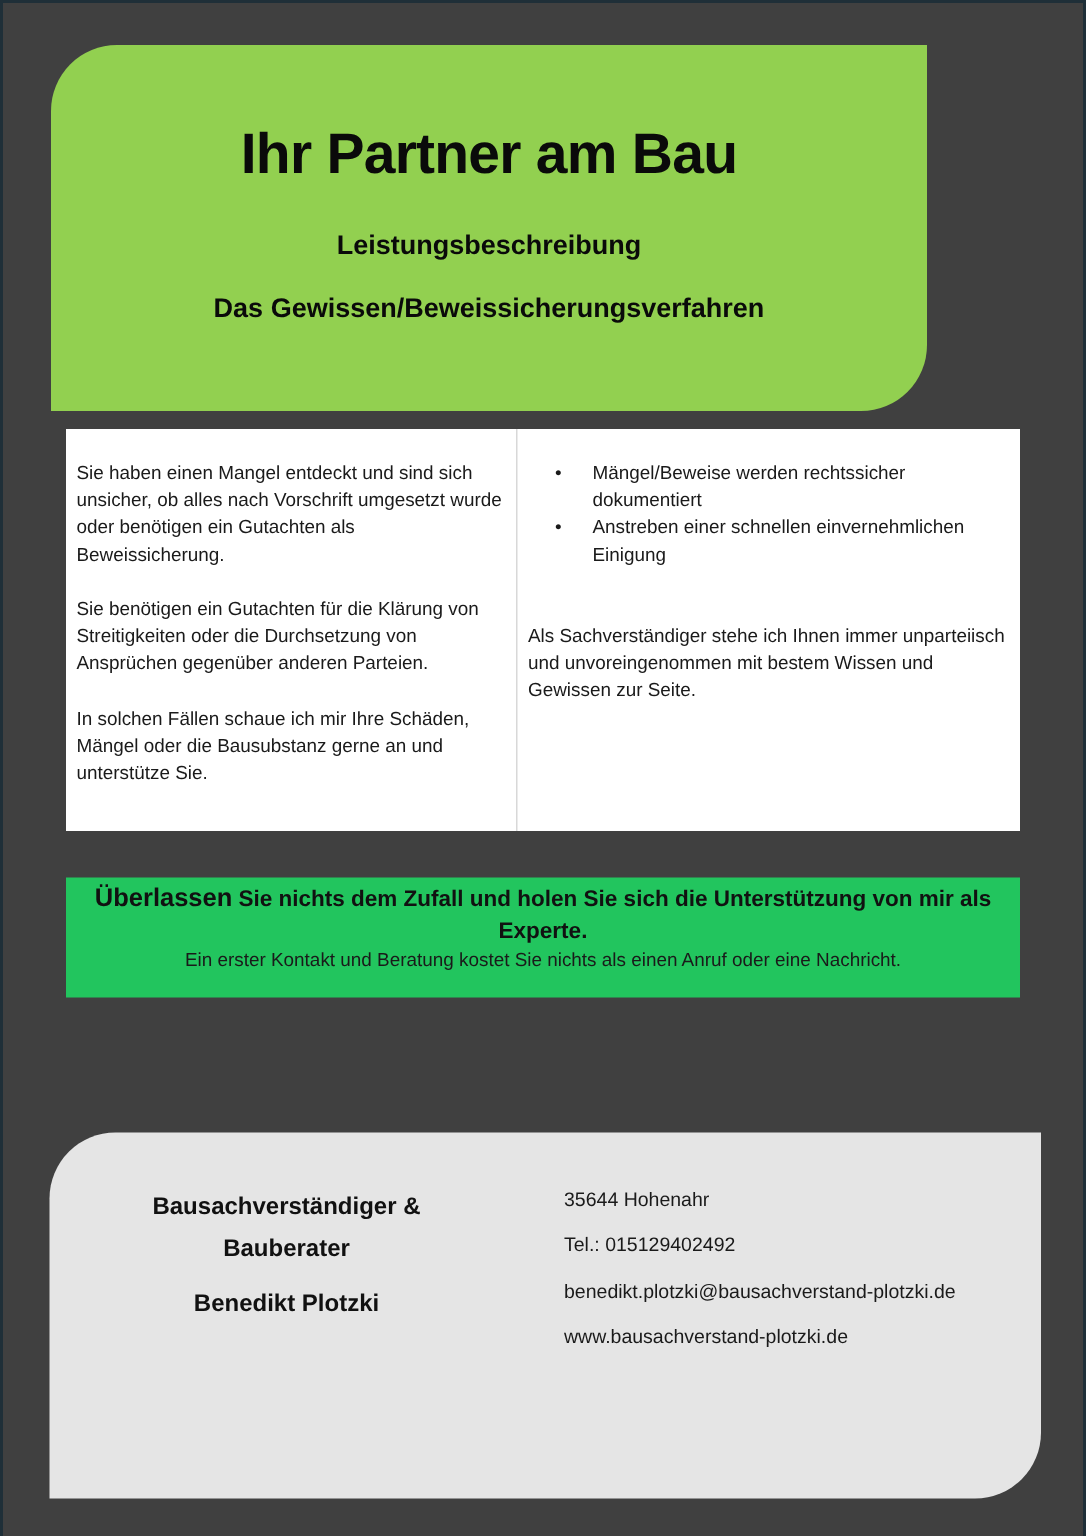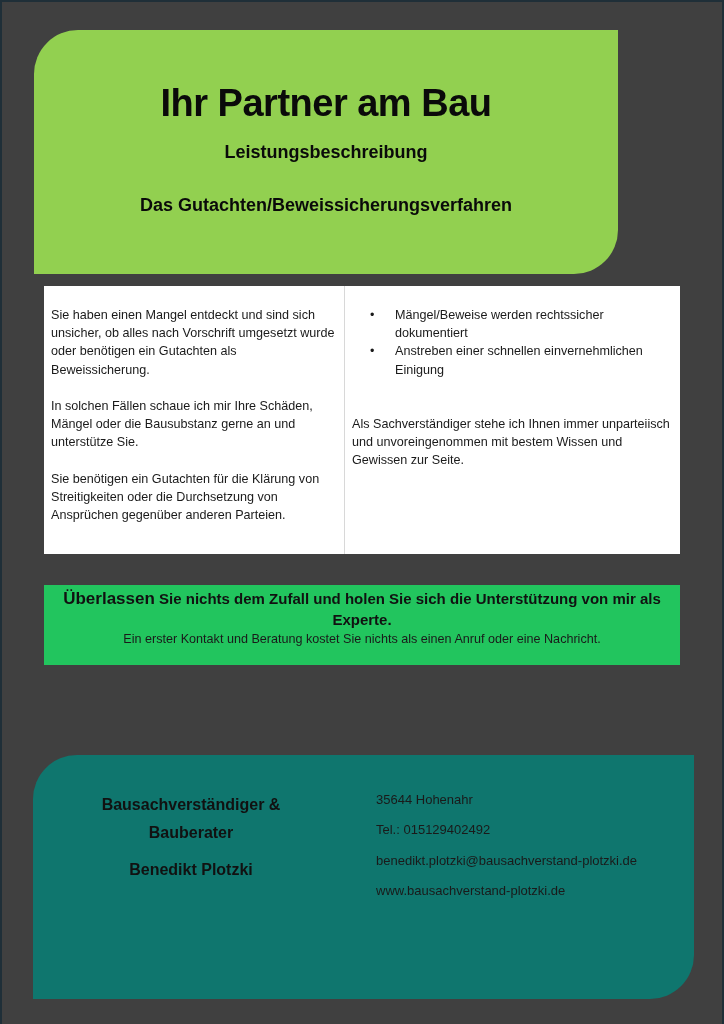--- a/index.html
+++ b/index.html
@@ -36,21 +36,21 @@
       color: #0a0a0a;
     }
     .header-sub {
       position: absolute;
       left: 0; right: 0;
       text-align: center;
       font-size: 18px;
       font-weight: bold;
       color: #0a0a0a;
     }
-    .header-sub.s1 { top: 112px; }
+    .header-sub.s1 { top: 123px; }
     .header-sub.s2 { top: 165px; }
 
     .info-table {
       position: absolute;
       left: 44px;
       top: 286px;
       width: 636px;
       height: 268px;
       background: #ffffff;
       display: flex;
@@ -113,21 +113,21 @@
       line-height: 18px;
       color: #1a1a1a;
     }
 
     .footer-panel {
       position: absolute;
       left: 33px;
       top: 755px;
       width: 661px;
       height: 244px;
-      background: #0f766e;
+      background: #e5e5e5;
       border-radius: 44px 0 44px 0;
     }
     .footer-left {
       position: absolute;
       left: 0;
       width: 316px;
       top: 36px;
       text-align: center;
       font-weight: bold;
       font-size: 16px;
@@ -148,28 +148,28 @@
       height: 30.4px;
       line-height: 18px;
     }
   </style>
 </head>
 <body>
 
 <div class="header-panel">
   <div class="header-title">Ihr Partner am Bau</div>
   <div class="header-sub s1">Leistungsbeschreibung</div>
-  <div class="header-sub s2">Das Gutachten/Beweissicherungsverfahren</div>
+  <div class="header-sub s2">Das Gewissen/Beweissicherungsverfahren</div>
 </div>
 
 <div class="info-table">
   <div class="info-col left">
     <p>Sie haben einen Mangel entdeckt und sind sich unsicher, ob alles nach Vorschrift umgesetzt wurde oder benötigen ein Gutachten als Beweissicherung.</p>
+    <p>Sie benötigen ein Gutachten für die Klärung von Streitigkeiten oder die Durchsetzung von Ansprüchen gegenüber anderen Parteien.</p>
     <p>In solchen Fällen schaue ich mir Ihre Schäden, Mängel oder die Bausubstanz gerne an und unterstütze Sie.</p>
-    <p>Sie benötigen ein Gutachten für die Klärung von Streitigkeiten oder die Durchsetzung von Ansprüchen gegenüber anderen Parteien.</p>
   </div>
   <div class="info-col right">
     <ul class="bullets">
       <li>
         <span class="bullet">•</span>
         <span>Mängel/Beweise werden rechtssicher dokumentiert</span>
       </li>
       <li>
         <span class="bullet">•</span>
         <span>Anstreben einer schnellen einvernehmlichen Einigung</span>

